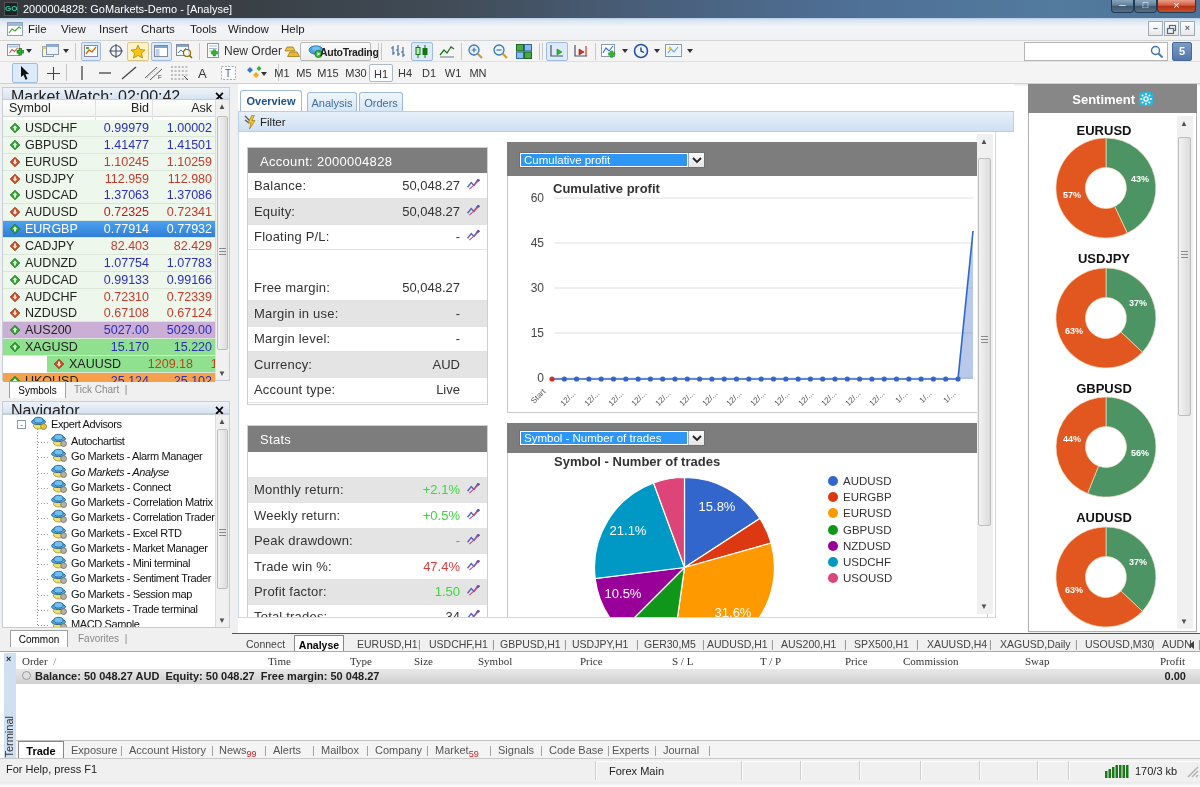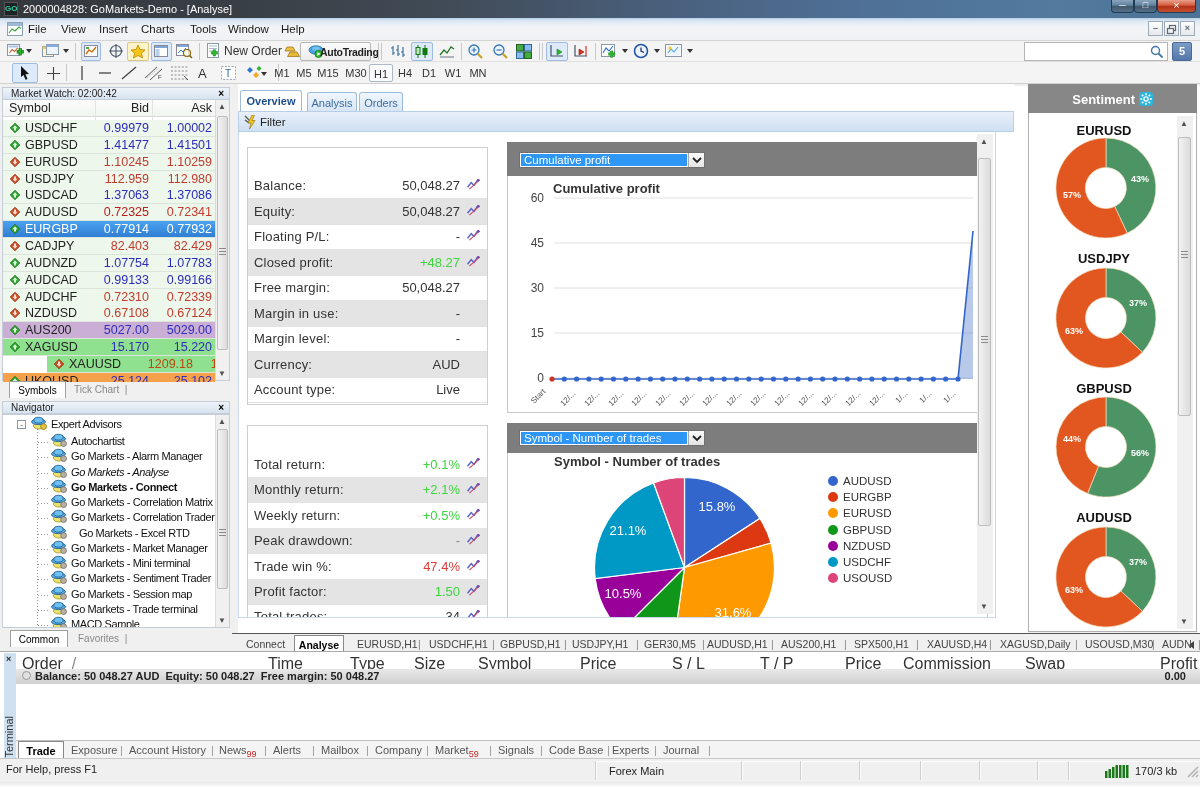--- a/index.html
+++ b/index.html
@@ -26,21 +26,21 @@
 #toolbar1 { left:0; top:41px; width:1200px; height:21px; background:#f4f4f4; border-bottom:1px solid #e0e0e0;}
 #toolbar2 { left:0; top:62px; width:1200px; height:22px; background:#f4f4f4; border-bottom:1px solid #d0d0d0;}
 .tsep { position:absolute; top:2px; width:1px; height:17px; background:#c8c8c8; }
 .tbtn { position:absolute; top:1px; height:19px; }
 .pressed { border:1px solid #9ebbe0; background:#dceafa; border-radius:2px;}
 .pressedy { border:1px solid #d8c88a; background:#fdf3c8; border-radius:2px;}
 .tftxt { position:absolute; top:3px; font-size:11px; color:#333; }
 .tfbtn { position:absolute; top:2px; height:18px; font-size:11px; color:#333; text-align:center; padding-top:3px; }
 
 
-.ptitle { background:linear-gradient(180deg,#eef3f9,#d7e3f0); border:1px solid #c5cdd8; font-size:10px; color:#222; }
+.ptitle { background:linear-gradient(180deg,#eef3f9,#d7e3f0); border:1px solid #c5cdd8; font-size:16px; color:#222; }
 .panel { background:#fff; border:1px solid #c5cdd8; }
 
 
 #mw-table { left:2px; top:99px; width:228px; height:282px; background:#fff; border:1px solid #c5cdd8; font-size:12.5px;}
 .mwrow { position:absolute; left:0; width:212px; height:17px; border-bottom:1px solid #dce5da; }
 .mwsym { position:absolute; left:22px; top:1px; color:#222; }
 .mwbid { position:absolute; right:66px; top:1px; }
 .mwask { position:absolute; right:3px; top:1px; }
 .arr { position:absolute; left:7px; top:3px; width:10px; height:10px; }
 
@@ -79,21 +79,21 @@
 #sentiment { left:1028px; top:86px; width:169px; height:546px; }
 #senthead { left:1028px; top:84px; width:169px; height:29px; background:#878787; color:#fff; font-size:13px; font-weight:bold; text-align:center; padding-top:6px;}
 .sentlbl { position:absolute; width:150px; text-align:center; font-size:13px; font-weight:bold; color:#111;}
 
 
 #charttabs { left:232px; top:633px; width:968px; height:18px; background:#f0f0f0; border-top:1px solid #555; font-size:11px; color:#444;}
 
 
 #terminal { left:0px; top:651px; width:1200px; height:107px; background:#fff; border-top:1px solid #aaa;}
 #termside { left:4px; top:653px; width:12px; height:105px; background:#cfe0f0; }
-.thcol { position:absolute; top:3px; font-size:16px; color:#333; }
+.thcol { position:absolute; top:3px; font-size:11px; color:#333;font-family:Liberation Serif, serif; }
 #balrow { left:16px; top:669px; width:1184px; height:15px; background:linear-gradient(180deg,#e8e8e8,#d0d0d0); font-size:11px; font-weight:bold; color:#222;}
 
 
 #statusbar { left:0; top:758px; width:1200px; height:24px; background:#f0f0f0; border-top:1px solid #c8c8c8; font-size:11px; color:#222;}
 #bstrip { left:0; top:782px; width:1200px; height:5px; background:linear-gradient(180deg,#e8e8e8,#fdfdfd); }
 .scell { position:absolute; top:2px; height:19px; border-left:1px solid #cfcfcf; box-shadow:inset 1px 1px 0 rgba(255,255,255,0.8); }
 </style>
 </head>
 <body>
 
@@ -514,21 +514,21 @@
       <circle cx="12.6" cy="10.6" r="2.9" fill="#b8b0a4" stroke="#7a746a" stroke-width="0.9"></circle>
     </svg>
   <div class="navrow" style="left:68px;top:51px;font-style:italic;">Go Markets - Analyse</div>
   <div style="position:absolute;left:35px;top:73px;width:12px;height:1px;background:repeating-linear-gradient(90deg,#999 0 1px,transparent 1px 3px);"></div>
   <svg style="position:absolute;left:48px;top:64px;" width="17" height="14" viewBox="0 0 17 14">
       <ellipse cx="8" cy="9.8" rx="5.6" ry="3.2" fill="#ede26a" stroke="#a09428" stroke-width="0.8"></ellipse>
       <ellipse cx="7.5" cy="5.8" rx="7" ry="2.8" fill="#57aee6" stroke="#1f5f96" stroke-width="0.9"></ellipse>
       <ellipse cx="7.5" cy="4.2" rx="4.6" ry="2.9" fill="#6ec0f2" stroke="#1f5f96" stroke-width="0.9"></ellipse>
       <circle cx="12.6" cy="10.6" r="2.9" fill="#b8b0a4" stroke="#7a746a" stroke-width="0.9"></circle>
     </svg>
-  <div class="navrow" style="left:68px;top:66px;font-weight:bold;">Go Markets - Connect</div>
+  <div class="navrow" style="left:68px;top:66px;">Go Markets - Connect</div>
   <div style="position:absolute;left:35px;top:88px;width:12px;height:1px;background:repeating-linear-gradient(90deg,#999 0 1px,transparent 1px 3px);"></div>
   <svg style="position:absolute;left:48px;top:79px;" width="17" height="14" viewBox="0 0 17 14">
       <ellipse cx="8" cy="9.8" rx="5.6" ry="3.2" fill="#ede26a" stroke="#a09428" stroke-width="0.8"></ellipse>
       <ellipse cx="7.5" cy="5.8" rx="7" ry="2.8" fill="#57aee6" stroke="#1f5f96" stroke-width="0.9"></ellipse>
       <ellipse cx="7.5" cy="4.2" rx="4.6" ry="2.9" fill="#6ec0f2" stroke="#1f5f96" stroke-width="0.9"></ellipse>
       <circle cx="12.6" cy="10.6" r="2.9" fill="#b8b0a4" stroke="#7a746a" stroke-width="0.9"></circle>
     </svg>
   <div class="navrow" style="left:68px;top:81px;">Go Markets - Correlation Matrix</div>
   <div style="position:absolute;left:35px;top:103px;width:12px;height:1px;background:repeating-linear-gradient(90deg,#999 0 1px,transparent 1px 3px);"></div>
   <svg style="position:absolute;left:48px;top:94px;" width="17" height="14" viewBox="0 0 17 14">
@@ -538,21 +538,21 @@
       <circle cx="12.6" cy="10.6" r="2.9" fill="#b8b0a4" stroke="#7a746a" stroke-width="0.9"></circle>
     </svg>
   <div class="navrow" style="left:68px;top:96px;">Go Markets - Correlation Trader</div>
   <div style="position:absolute;left:35px;top:119px;width:12px;height:1px;background:repeating-linear-gradient(90deg,#999 0 1px,transparent 1px 3px);"></div>
   <svg style="position:absolute;left:48px;top:110px;" width="17" height="14" viewBox="0 0 17 14">
       <ellipse cx="8" cy="9.8" rx="5.6" ry="3.2" fill="#ede26a" stroke="#a09428" stroke-width="0.8"></ellipse>
       <ellipse cx="7.5" cy="5.8" rx="7" ry="2.8" fill="#57aee6" stroke="#1f5f96" stroke-width="0.9"></ellipse>
       <ellipse cx="7.5" cy="4.2" rx="4.6" ry="2.9" fill="#6ec0f2" stroke="#1f5f96" stroke-width="0.9"></ellipse>
       <circle cx="12.6" cy="10.6" r="2.9" fill="#b8b0a4" stroke="#7a746a" stroke-width="0.9"></circle>
     </svg>
-  <div class="navrow" style="left:68px;top:112px;margin-left:8px;">Go Markets - Excel RTD</div>
+  <div class="navrow" style="left:68px;top:112px;">Go Markets - Excel RTD</div>
   <div style="position:absolute;left:35px;top:134px;width:12px;height:1px;background:repeating-linear-gradient(90deg,#999 0 1px,transparent 1px 3px);"></div>
   <svg style="position:absolute;left:48px;top:125px;" width="17" height="14" viewBox="0 0 17 14">
       <ellipse cx="8" cy="9.8" rx="5.6" ry="3.2" fill="#ede26a" stroke="#a09428" stroke-width="0.8"></ellipse>
       <ellipse cx="7.5" cy="5.8" rx="7" ry="2.8" fill="#57aee6" stroke="#1f5f96" stroke-width="0.9"></ellipse>
       <ellipse cx="7.5" cy="4.2" rx="4.6" ry="2.9" fill="#6ec0f2" stroke="#1f5f96" stroke-width="0.9"></ellipse>
       <circle cx="12.6" cy="10.6" r="2.9" fill="#b8b0a4" stroke="#7a746a" stroke-width="0.9"></circle>
     </svg>
   <div class="navrow" style="left:68px;top:127px;">Go Markets - Market Manager</div>
   <div style="position:absolute;left:35px;top:149px;width:12px;height:1px;background:repeating-linear-gradient(90deg,#999 0 1px,transparent 1px 3px);"></div>
   <svg style="position:absolute;left:48px;top:140px;" width="17" height="14" viewBox="0 0 17 14">
@@ -615,20 +615,23 @@
 <div class="otab abs" style="left:359px;width:44px;">Orders</div>
 <div id="filterbar" class="abs">
     <svg style="position:absolute;left:5px;top:3px;" width="15" height="15" viewBox="0 0 15 15">
       <path d="M1 1 L6 6 M1 5 L5 8" stroke="#555" stroke-width="1.3" fill="none"></path>
       <path d="M8 0 L4 8 L7 8 L5.5 14 L11 5.5 L8 5.5 L10.5 0 Z" fill="#f7c520" stroke="#9a7a10" stroke-width="0.7"></path>
     </svg>
     <span style="position:absolute;left:21px;top:4px;font-size:11.5px;">Filter</span>
   </div>
 <div id="contentvp" class="abs">
     <div style="position:absolute;left:8px;top:15px;width:241px;height:258px;border:1px solid #cfcfcf;background:#fff;">
+      <div class="ghead" style="position:absolute;left:0;top:0;width:100%;height:25px;font-size:13px;">
+        <span style="position:absolute;left:12px;top:6px;letter-spacing:0.3px;">Account: 2000004828</span>
+      </div>
       <div class="grow" style="top:25px;height:26px;border-bottom:1px solid #e2e2e2;">
         <span class="lbl">Balance:</span>
         <span class="val" style="color:#333;right:27px;">50,048.27</span>
         <svg class="chicon" style="right:4px;top:5px;" width="17" height="14" viewBox="0 0 17 14">
       <path d="M1 10 L5 5 L8 8 L12 2" fill="none" stroke="#5566cc" stroke-width="1.6"></path>
       <path d="M3 12 L14 2" fill="none" stroke="#cc4466" stroke-width="1.2"></path>
       <circle cx="12.5" cy="2.5" r="1.4" fill="#7744aa"></circle>
         </svg>
       </div>
       <div class="grow alt" style="top:51px;height:26px;border-bottom:1px solid #e2e2e2;">
@@ -642,29 +645,20 @@
       </div>
       <div class="grow" style="top:76px;height:26px;border-bottom:1px solid #e2e2e2;">
         <span class="lbl">Floating P/L:</span>
         <span class="val" style="color:#333;right:27px;">-</span>
         <svg class="chicon" style="right:4px;top:5px;" width="17" height="14" viewBox="0 0 17 14">
       <path d="M1 10 L5 5 L8 8 L12 2" fill="none" stroke="#5566cc" stroke-width="1.6"></path>
       <path d="M3 12 L14 2" fill="none" stroke="#cc4466" stroke-width="1.2"></path>
       <circle cx="12.5" cy="2.5" r="1.4" fill="#7744aa"></circle>
         </svg>
       </div>
-      <div class="grow alt" style="top:102px;height:26px;border-bottom:1px solid #e2e2e2;">
-        <span class="lbl">Closed profit:</span>
-        <span class="val" style="color:#3fd53f;right:27px;">+48.27</span>
-        <svg class="chicon" style="right:4px;top:5px;" width="17" height="14" viewBox="0 0 17 14">
-      <path d="M1 10 L5 5 L8 8 L12 2" fill="none" stroke="#5566cc" stroke-width="1.6"></path>
-      <path d="M3 12 L14 2" fill="none" stroke="#cc4466" stroke-width="1.2"></path>
-      <circle cx="12.5" cy="2.5" r="1.4" fill="#7744aa"></circle>
-        </svg>
-      </div>
       <div class="grow" style="top:127px;height:26px;border-bottom:1px solid #e2e2e2;">
         <span class="lbl">Free margin:</span>
         <span class="val" style="color:#333;right:27px;">50,048.27</span>
       </div>
       <div class="grow alt" style="top:153px;height:26px;border-bottom:1px solid #e2e2e2;">
         <span class="lbl">Margin in use:</span>
         <span class="val" style="color:#333;right:27px;">-</span>
       </div>
       <div class="grow" style="top:178px;height:26px;border-bottom:1px solid #e2e2e2;">
         <span class="lbl">Margin level:</span>
@@ -673,28 +667,22 @@
       <div class="grow alt" style="top:204px;height:26px;border-bottom:1px solid #e2e2e2;">
         <span class="lbl">Currency:</span>
         <span class="val" style="color:#333;right:27px;">AUD</span>
       </div>
       <div class="grow" style="top:229px;height:26px;border-bottom:1px solid #e2e2e2;">
         <span class="lbl">Account type:</span>
         <span class="val" style="color:#333;right:27px;">Live</span>
       </div>
     </div>
     <div style="position:absolute;left:8px;top:293px;width:241px;height:200px;border:1px solid #cfcfcf;background:#fff;">
-      <div class="grow" style="top:26px;height:26px;border-bottom:1px solid #e2e2e2;">
-        <span class="lbl">Total return:</span>
-        <span class="val" style="color:#3fd53f;right:27px;">+0.1%</span>
-        <svg class="chicon" style="right:4px;top:5px;" width="17" height="14" viewBox="0 0 17 14">
-      <path d="M1 10 L5 5 L8 8 L12 2" fill="none" stroke="#5566cc" stroke-width="1.6"></path>
-      <path d="M3 12 L14 2" fill="none" stroke="#cc4466" stroke-width="1.2"></path>
-      <circle cx="12.5" cy="2.5" r="1.4" fill="#7744aa"></circle>
-        </svg>
+      <div class="ghead" style="position:absolute;left:0;top:0;width:100%;height:26px;font-size:13px;">
+        <span style="position:absolute;left:12px;top:6px;letter-spacing:0.3px;">Stats</span>
       </div>
       <div class="grow alt" style="top:51px;height:26px;border-bottom:1px solid #e2e2e2;">
         <span class="lbl">Monthly return:</span>
         <span class="val" style="color:#3fd53f;right:27px;">+2.1%</span>
         <svg class="chicon" style="right:4px;top:5px;" width="17" height="14" viewBox="0 0 17 14">
       <path d="M1 10 L5 5 L8 8 L12 2" fill="none" stroke="#5566cc" stroke-width="1.6"></path>
       <path d="M3 12 L14 2" fill="none" stroke="#cc4466" stroke-width="1.2"></path>
       <circle cx="12.5" cy="2.5" r="1.4" fill="#7744aa"></circle>
         </svg>
       </div>

